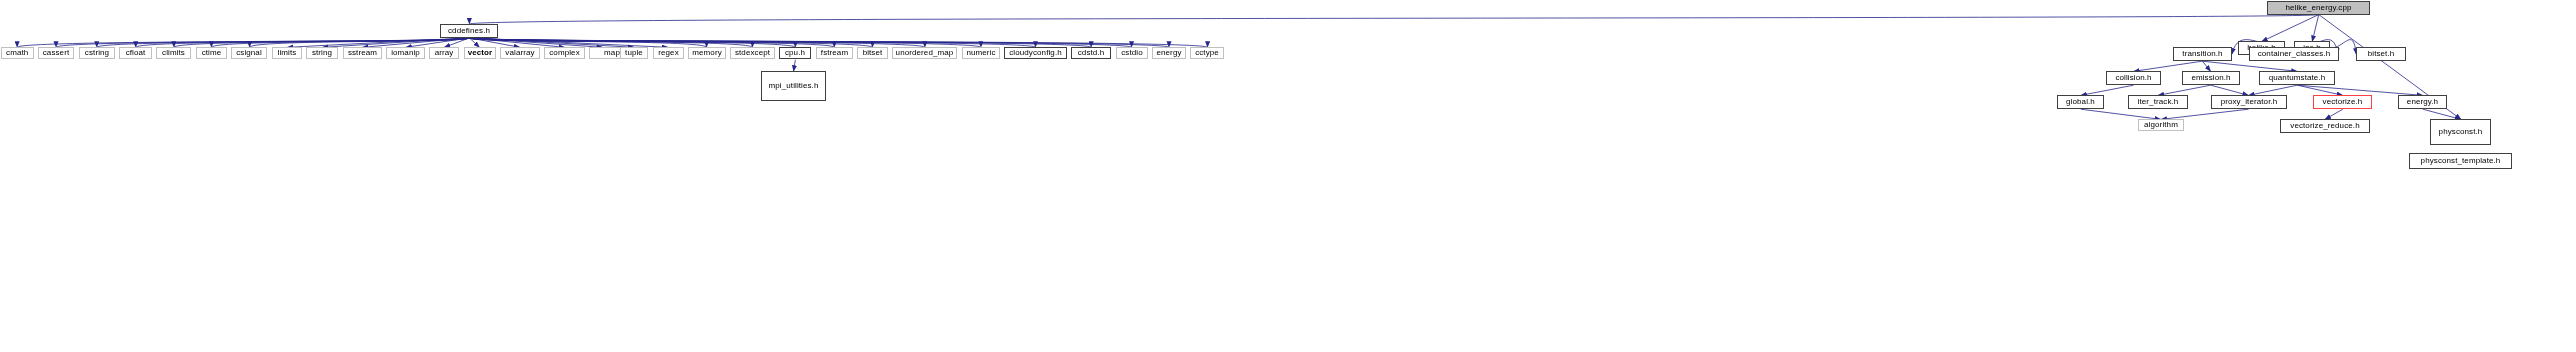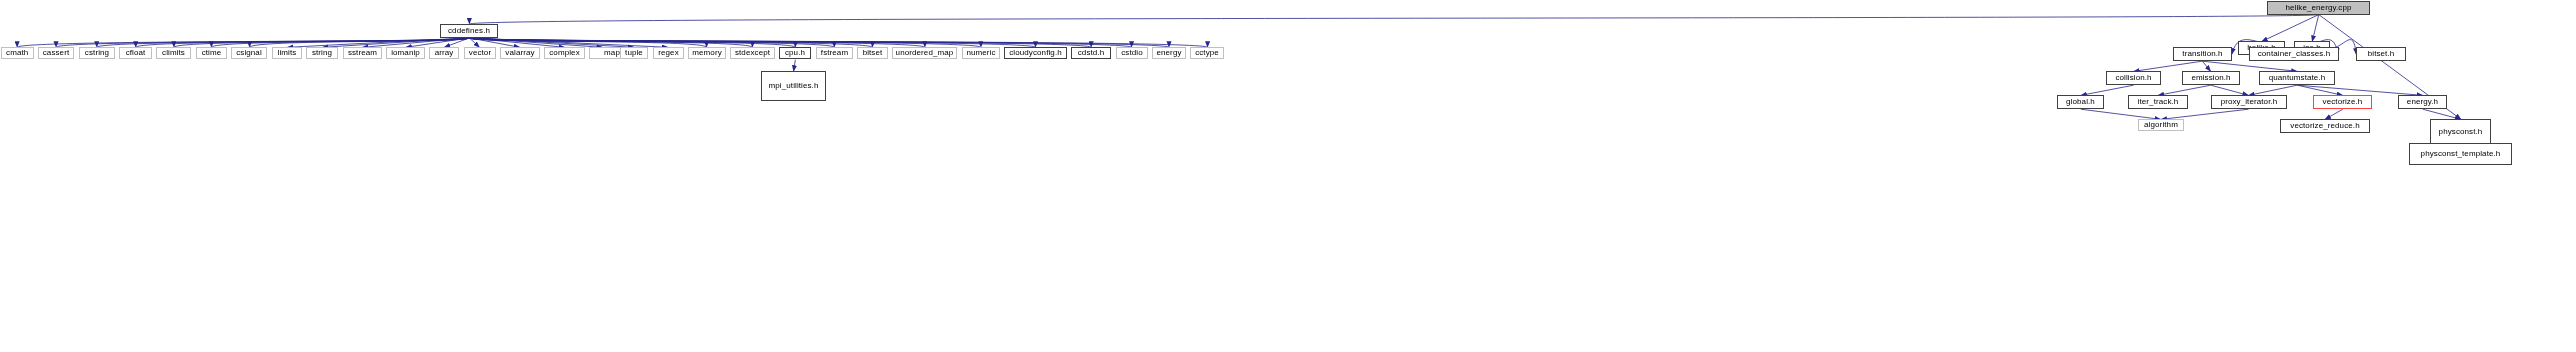--- a/index.html
+++ b/index.html
@@ -121,21 +121,21 @@
       </div>
       <div class="node sys" style="left: 343px; top: 47px; width: 39px; height: 11.6px;">
         <span>sstream</span>
       </div>
       <div class="node sys" style="left: 386px; top: 47px; width: 39px; height: 11.6px;">
         <span>iomanip</span>
       </div>
       <div class="node sys" style="left: 429px; top: 47px; width: 30px; height: 11.6px;">
         <span>array</span>
       </div>
-      <div class="node sys" style="left: 464px; top: 47px; width: 32px; height: 11.6px;">
+      <div class="node sys" style="left: 464px; top: 47px; width: 32px; height: 11.6px; font-weight: bold;">
         <span>vector</span>
       </div>
       <div class="node sys" style="left: 500px; top: 47px; width: 40px; height: 11.6px;">
         <span>valarray</span>
       </div>
       <div class="node sys" style="left: 544px; top: 47px; width: 41px; height: 11.6px;">
         <span>complex</span>
       </div>
       <div class="node sys" style="left: 589px; top: 47px; width: 46px; height: 11.6px;">
         <span>map</span>
@@ -220,18 +220,18 @@
       </div>
       <div class="node sys" style="left: 2138px; top: 119px; width: 46px; height: 11.6px;">
         <span>algorithm</span>
       </div>
       <div class="node" style="left: 2280px; top: 119px; width: 90px; height: 14px;">
         <span>vectorize_reduce.h</span>
       </div>
       <div class="node" style="left: 2430px; top: 119px; width: 61px; height: 26px;">
         <span>physconst.h</span>
       </div>
-      <div class="node" style="left: 2409px; top: 143px; width: 103px; height: 22px;">
+      <div class="node" style="left: 2409px; top: 153px; width: 103px; height: 16px;">
         <span>physconst_template.h</span>
       </div>
     </div>
 </div>
 
 
 </body></html>

